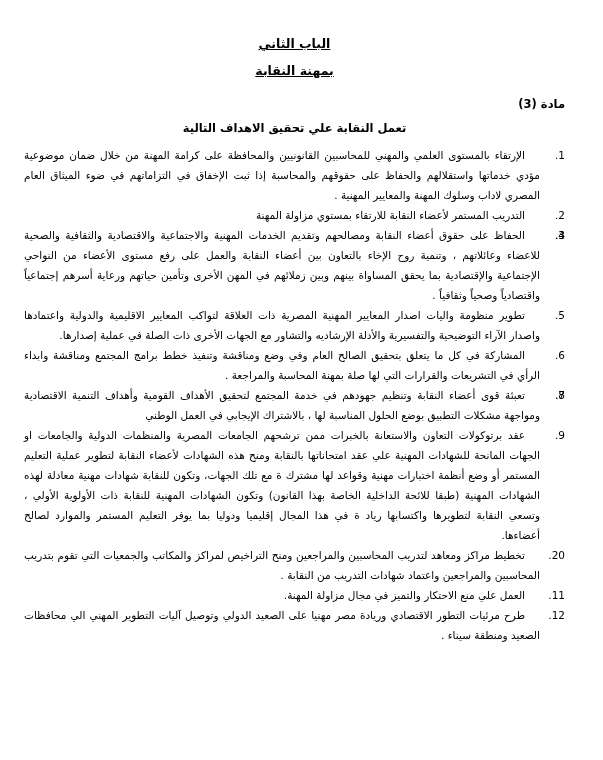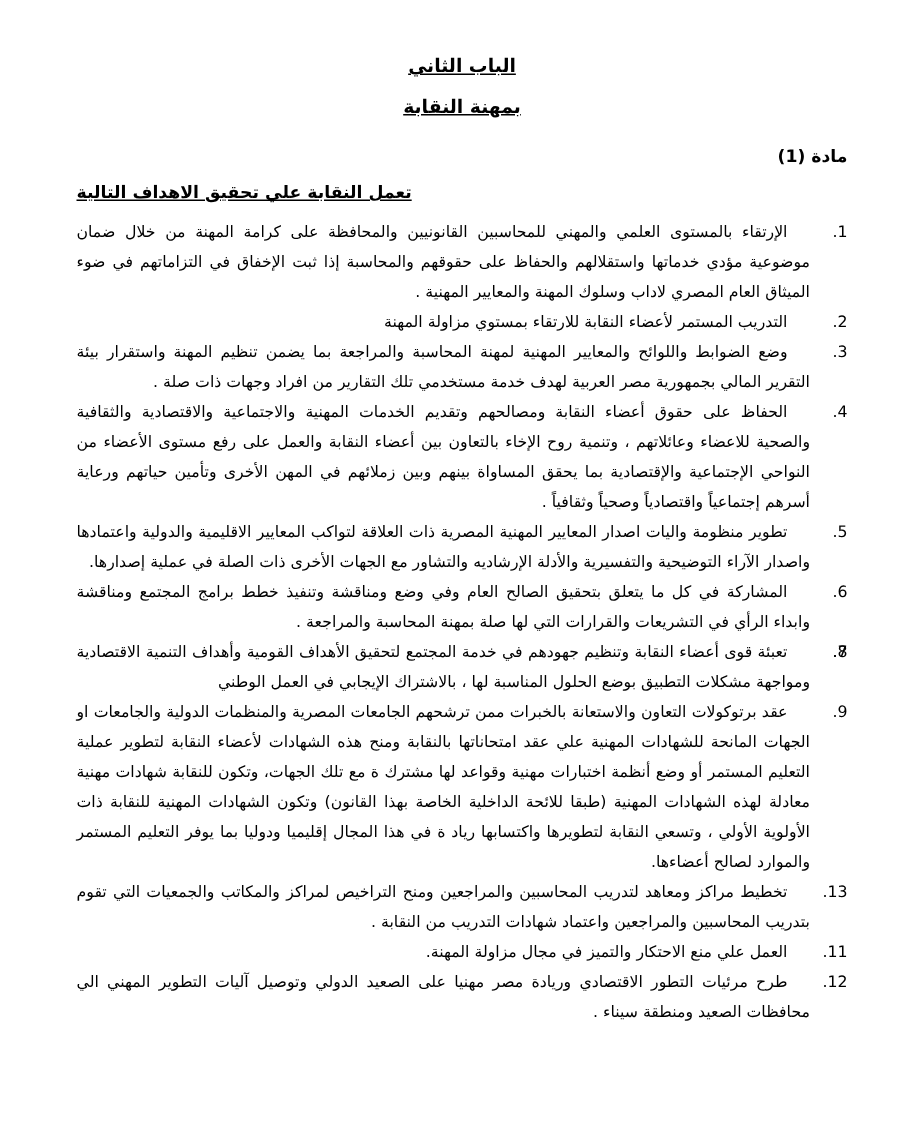--- a/index.html
+++ b/index.html
@@ -10,21 +10,21 @@
   .page {
     position: relative;
     width: 603px;
     height: 760px;
     background: #ffffff;
     overflow: hidden;
     direction: rtl;
     color: #000000;
     font-family: "DejaVu Sans", sans-serif;
     box-sizing: border-box;
-    padding: 36px 38px 10px 51px;
+    padding: 36px 38px 10px 24px;
   }
   .titles {
     text-align: center;
   }
   .title-line {
     display: block;
     font-size: 12.5px;
     font-weight: bold;
     text-decoration: underline;
     line-height: 16px;
@@ -34,22 +34,21 @@
     margin-top: 18px;
     font-size: 11.5px;
     font-weight: bold;
     text-align: right;
     line-height: 15px;
   }
   .section-heading {
     margin-top: 9px;
     font-size: 11.5px;
     font-weight: bold;
-    text-decoration: underline;
-    text-align: left;
+    text-align: center;
     line-height: 15px;
   }
   .goals-list {
     list-style: none;
     margin: 9px 0 0 0;
     padding: 0;
   }
   .goal-item {
     position: relative;
     padding-right: 25px;
@@ -70,36 +69,35 @@
 </head>
 <body>
 
 <div class="page">
 
   <div class="titles">
     <span class="title-line">الباب الثاني</span>
     <span class="title-line">بمهنة النقابة</span>
   </div>
 
-  <div class="article-label">مادة (1)</div>
+  <div class="article-label">مادة (3)</div>
 
   <div class="section-heading">تعمل النقابة علي تحقيق الاهداف التالية</div>
 
   <ol class="goals-list">
     <li class="goal-item">
       <span class="num">1.</span>
       <span class="txt">الإرتقاء بالمستوى العلمي والمهني للمحاسبين القانونيين والمحافظة على كرامة المهنة من خلال ضمان موضوعية مؤدي خدماتها واستقلالهم والحفاظ على حقوقهم والمحاسبة إذا ثبت الإخفاق في التزاماتهم في ضوء الميثاق العام المصري لاداب وسلوك المهنة والمعايير المهنية .</span>
     </li>
     <li class="goal-item">
       <span class="num">2.</span>
       <span class="txt">التدريب المستمر لأعضاء النقابة للارتقاء بمستوي مزاولة المهنة</span>
     </li>
     <li class="goal-item">
       <span class="num">3.</span>
-      <span class="txt">وضع الضوابط واللوائح والمعايير المهنية لمهنة المحاسبة والمراجعة بما يضمن تنظيم المهنة واستقرار بيئة التقرير المالي بجمهورية مصر العربية لهدف خدمة مستخدمي تلك التقارير من افراد وجهات ذات صلة .</span>
     </li>
     <li class="goal-item">
       <span class="num">4.</span>
       <span class="txt">الحفاظ على حقوق أعضاء النقابة ومصالحهم وتقديم الخدمات المهنية والاجتماعية والاقتصادية والثقافية والصحية للاعضاء وعائلاتهم ، وتنمية روح الإخاء بالتعاون بين أعضاء النقابة والعمل على رفع مستوى الأعضاء من النواحي الإجتماعية والإقتصادية بما يحقق المساواة بينهم وبين زملائهم في المهن الأخرى وتأمين حياتهم ورعاية أسرهم إجتماعياً واقتصادياً وصحياً وثقافياً .</span>
     </li>
     <li class="goal-item">
       <span class="num">5.</span>
       <span class="txt">تطوير منظومة واليات اصدار المعايير المهنية المصرية ذات العلاقة لتواكب المعايير الاقليمية والدولية واعتمادها واصدار الآراء التوضيحية والتفسيرية والأدلة الإرشاديه والتشاور مع الجهات الأخرى ذات الصلة في عملية إصدارها.</span>
     </li>
     <li class="goal-item">
@@ -111,21 +109,21 @@
     </li>
     <li class="goal-item">
       <span class="num">8.</span>
       <span class="txt">تعبئة قوى أعضاء النقابة وتنظيم جهودهم في خدمة المجتمع لتحقيق الأهداف القومية وأهداف التنمية الاقتصادية ومواجهة مشكلات التطبيق بوضع الحلول المناسبة لها ، بالاشتراك الإيجابي في العمل الوطني</span>
     </li>
     <li class="goal-item">
       <span class="num">9.</span>
       <span class="txt">عقد برتوكولات التعاون والاستعانة بالخبرات ممن ترشحهم الجامعات المصرية والمنظمات الدولية والجامعات او الجهات المانحة للشهادات المهنية علي عقد امتحاناتها بالنقابة ومنح هذه الشهادات لأعضاء النقابة لتطوير عملية التعليم المستمر أو وضع أنظمة اختبارات مهنية وقواعد لها مشترك ة مع تلك الجهات، وتكون للنقابة شهادات مهنية معادلة لهذه الشهادات المهنية (طبقا للائحة الداخلية الخاصة بهذا القانون) وتكون الشهادات المهنية للنقابة ذات الأولوية الأولي ، وتسعي النقابة لتطويرها واكتسابها رياد ة في هذا المجال إقليميا ودوليا بما يوفر التعليم المستمر والموارد لصالح أعضاءها.</span>
     </li>
     <li class="goal-item">
-      <span class="num">13.</span>
+      <span class="num">20.</span>
       <span class="txt">تخطيط مراكز ومعاهد لتدريب المحاسبين والمراجعين ومنح التراخيص لمراكز والمكاتب والجمعيات التي تقوم بتدريب المحاسبين والمراجعين واعتماد شهادات التدريب من النقابة .</span>
     </li>
     <li class="goal-item">
       <span class="num">11.</span>
       <span class="txt">العمل علي منع الاحتكار والتميز في مجال مزاولة المهنة.</span>
     </li>
     <li class="goal-item">
       <span class="num">12.</span>
       <span class="txt">طرح مرئيات التطور الاقتصادي وريادة مصر مهنيا على الصعيد الدولي وتوصيل آليات التطوير المهني الي محافظات الصعيد ومنطقة سيناء .</span>
     </li>

